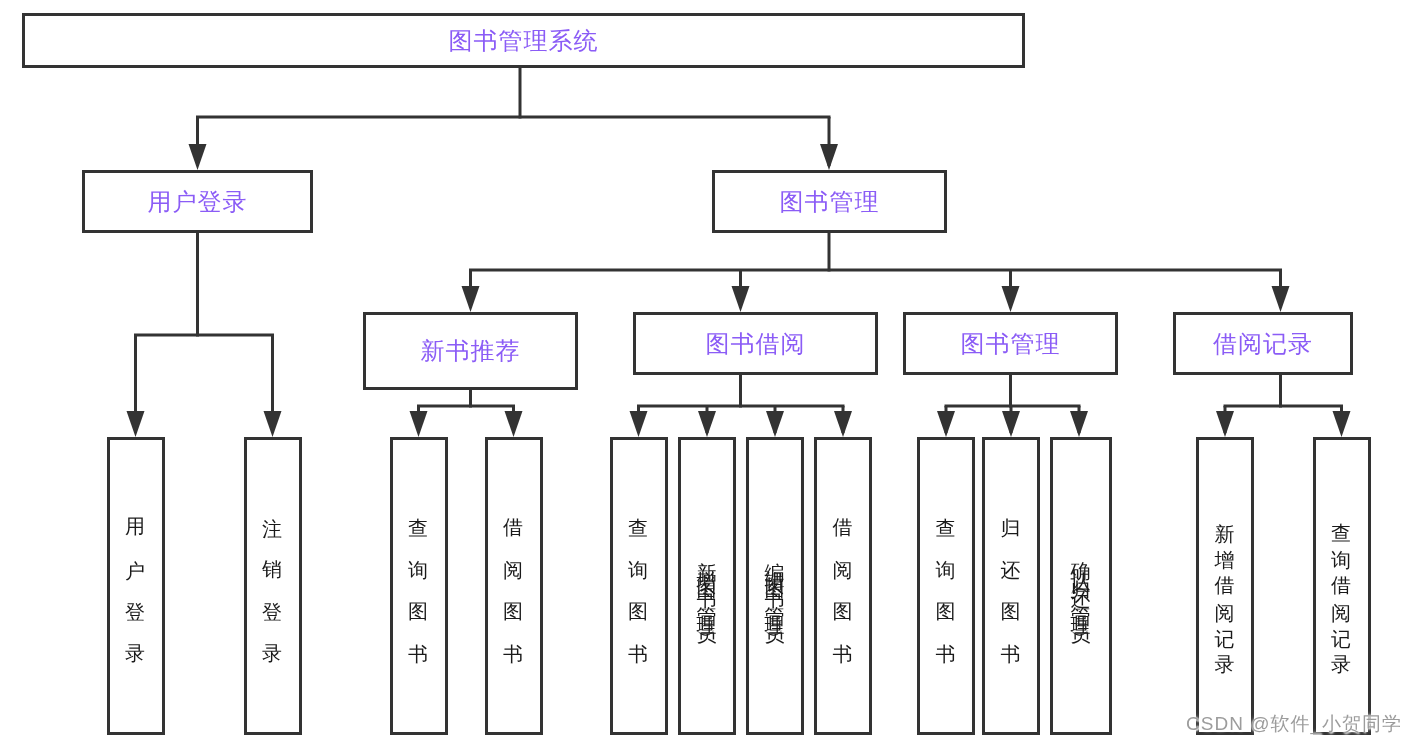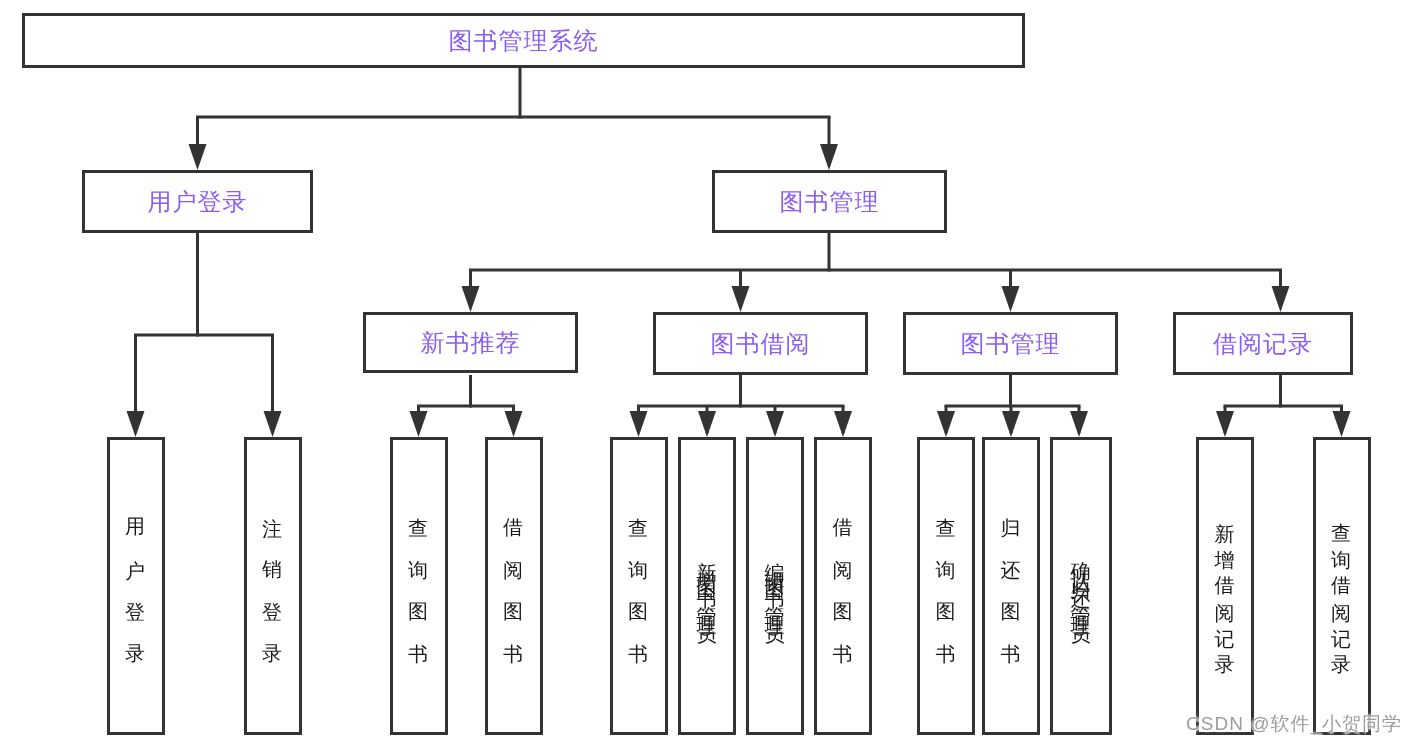--- a/index.html
+++ b/index.html
@@ -147,24 +147,24 @@
     <span>图书管理系统</span>
   </div>
 
   <div class="node" style="left:82px; top:170px; width:231px; height:63px;">
     <span>用户登录</span>
   </div>
   <div class="node" style="left:712px; top:170px; width:235px; height:63px;">
     <span>图书管理</span>
   </div>
 
-  <div class="node" style="left:363px; top:312px; width:215px; height:61px;">
+  <div class="node" style="left:363px; top:312px; width:215px; height:78px;">
     <span>新书推荐</span>
   </div>
-  <div class="node" style="left:633px; top:312px; width:215px; height:63px;margin-left:20px;">
+  <div class="node" style="left:633px; top:312px; width:245px; height:63px;">
     <span>图书借阅</span>
   </div>
   <div class="node" style="left:903px; top:312px; width:215px; height:63px;">
     <span>图书管理</span>
   </div>
   <div class="node" style="left:1173px; top:312px; width:180px; height:63px;">
     <span>借阅记录</span>
   </div>
 
   <div class="leaf" style="left:106.5px;">

